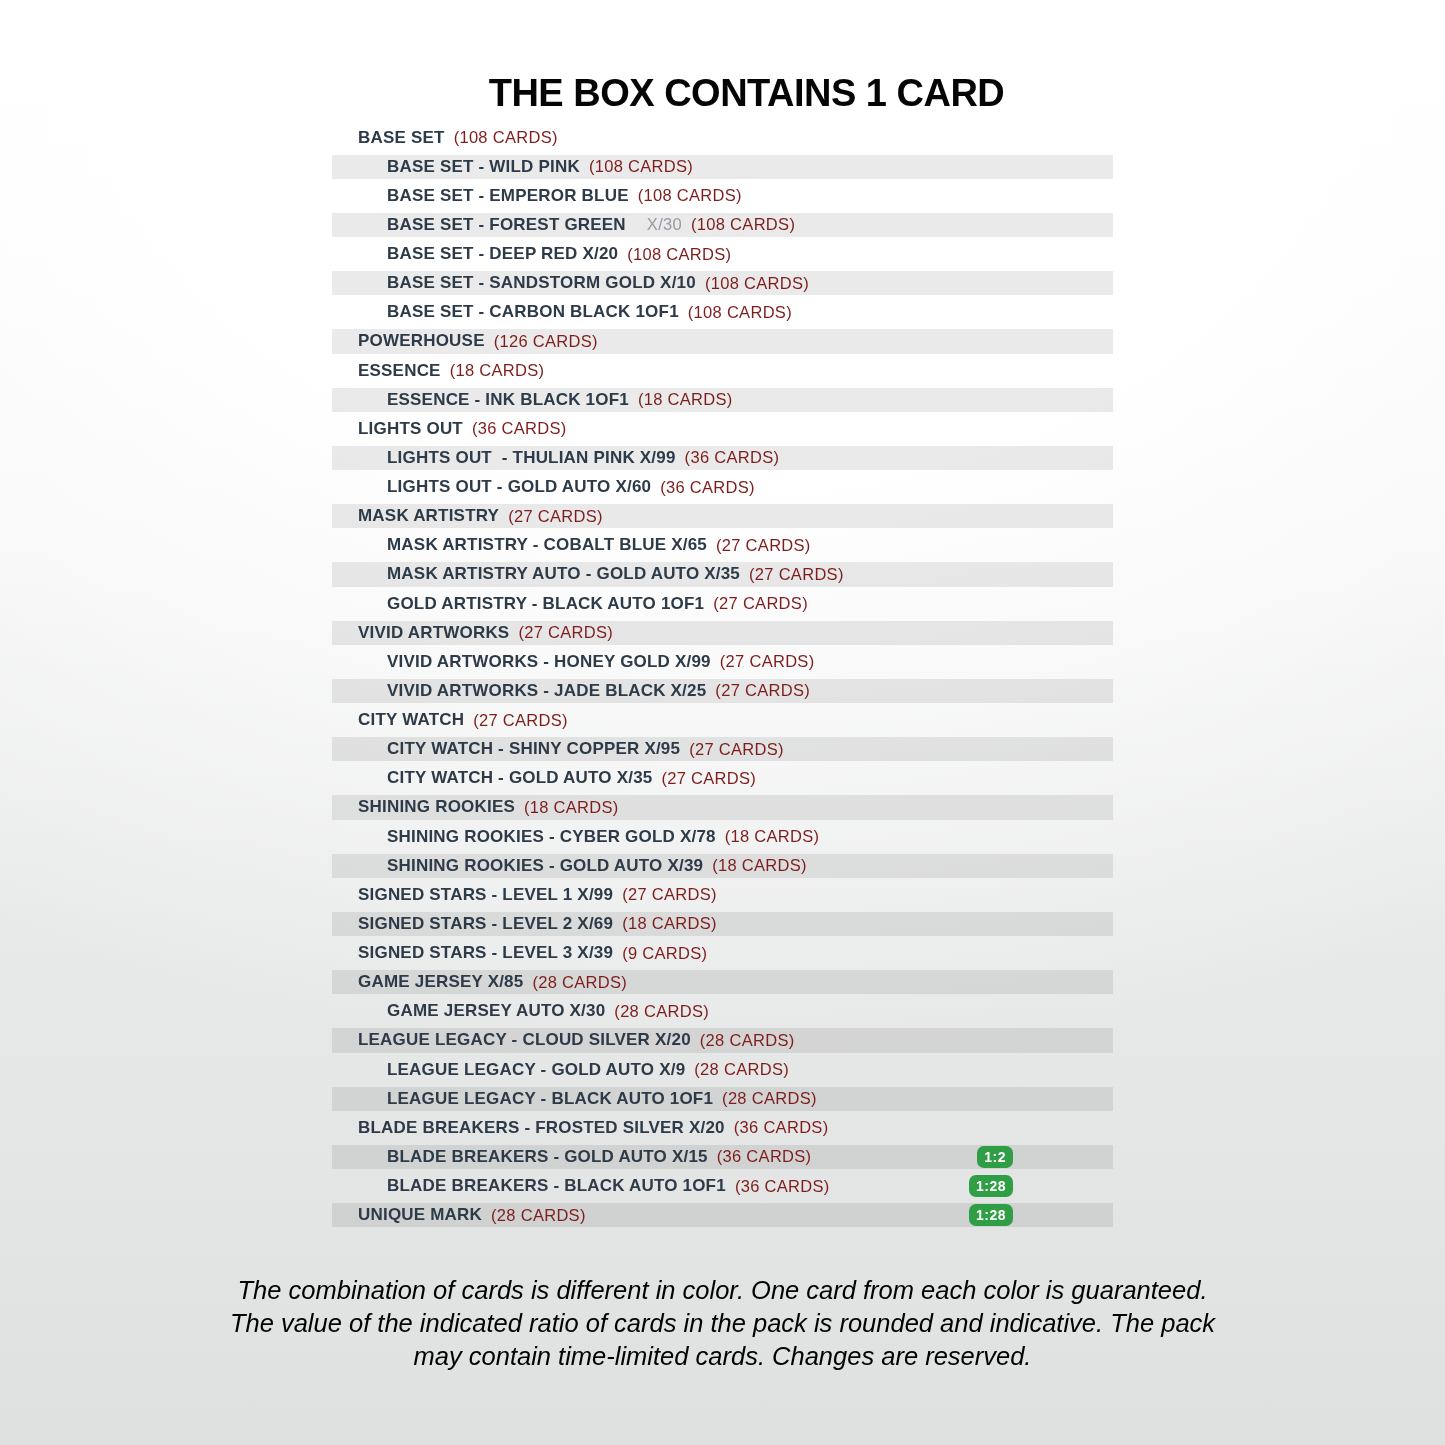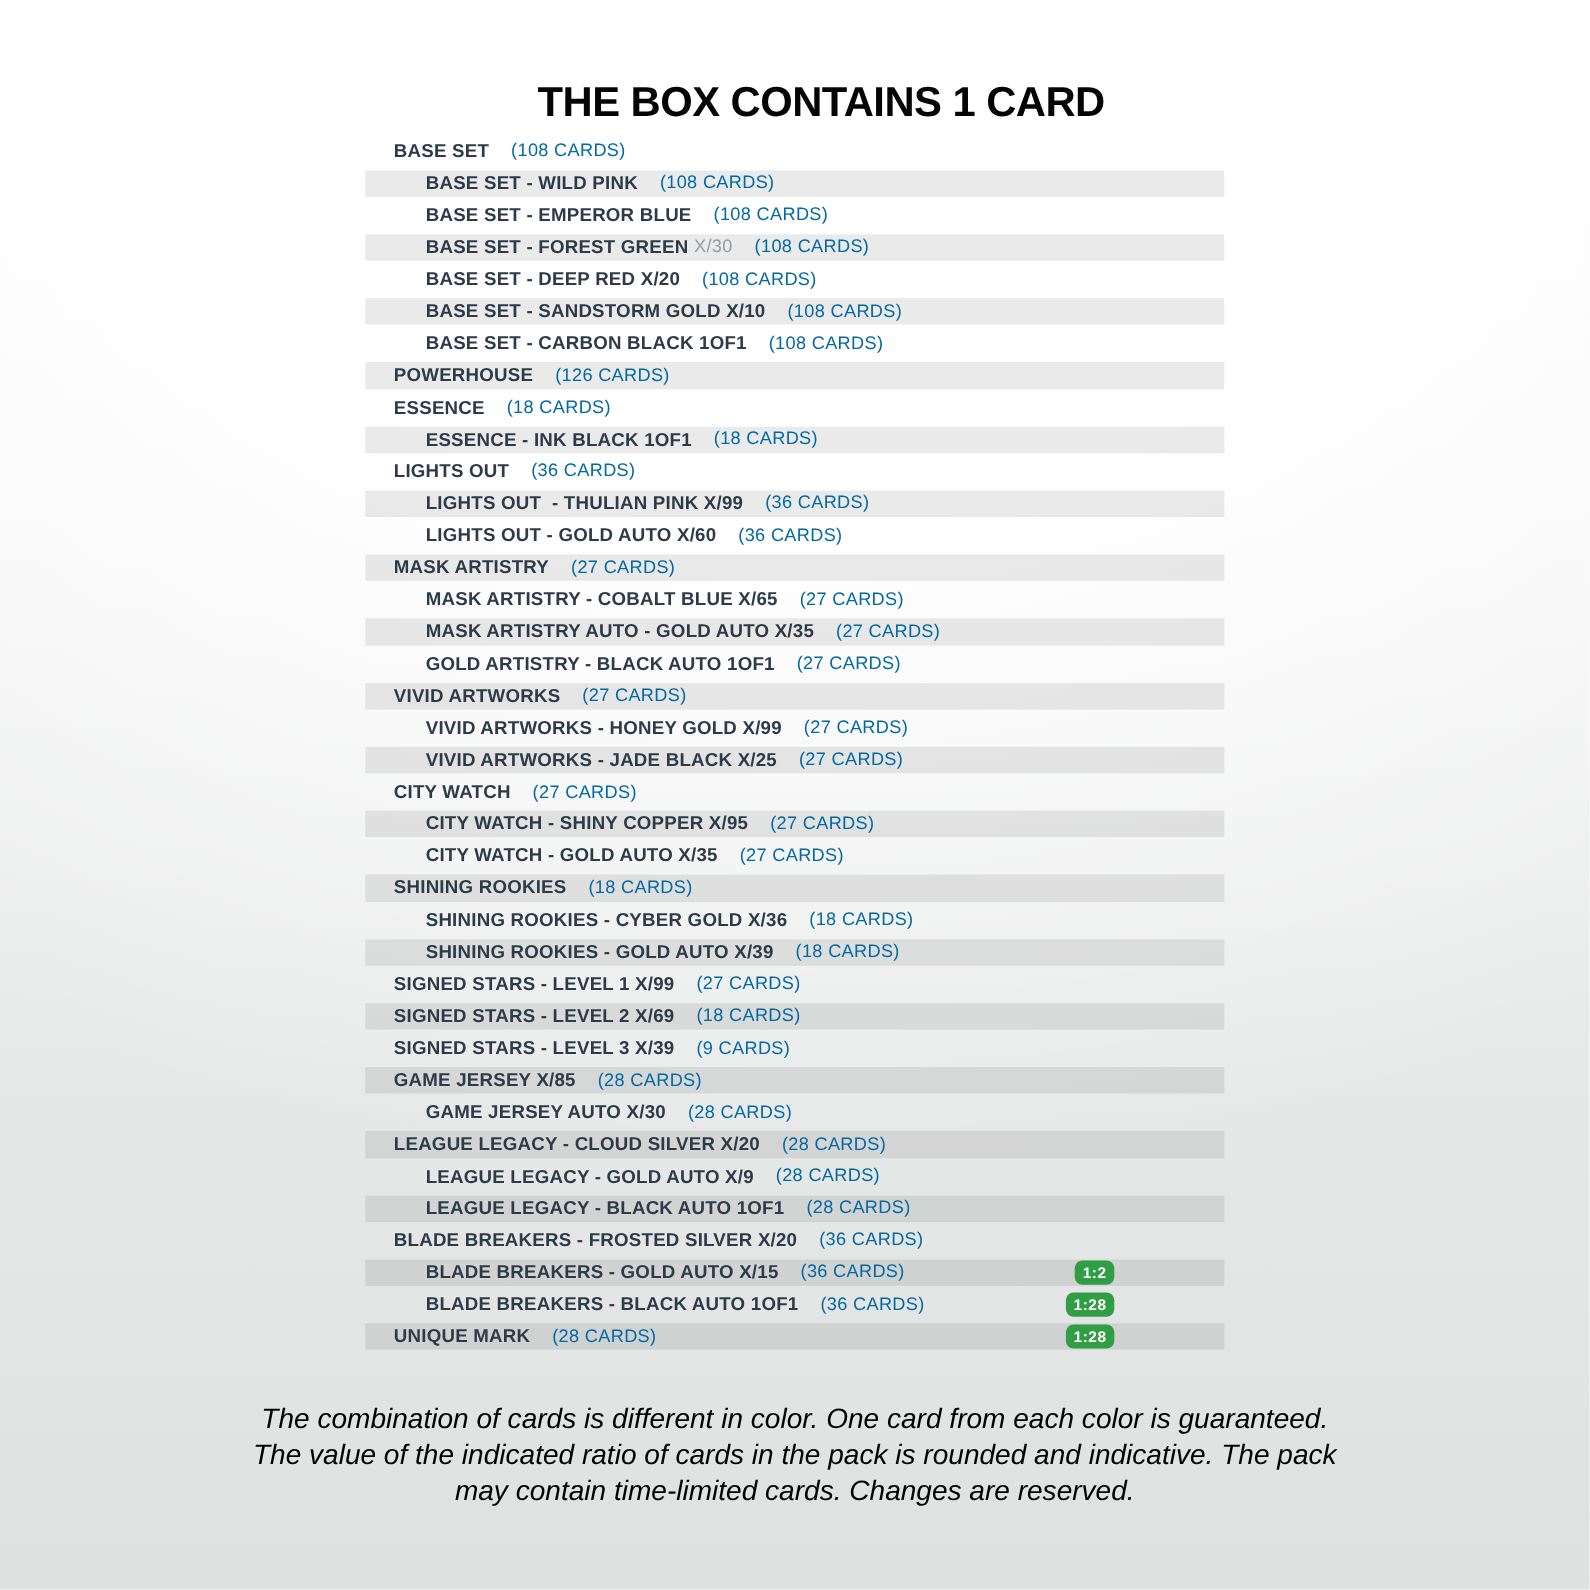--- a/index.html
+++ b/index.html
@@ -55,28 +55,28 @@
   .row-name {
     font-weight: 700;
     font-size: 17px;
     letter-spacing: 0.2px;
     color: #2d3b48;
     white-space: pre;
   }
   .row-suffix {
     font-size: 16.5px;
     color: #959ca3;
-    margin-left: 5px;
+    margin-left: 21px;
     letter-spacing: 0.3px;
     white-space: pre;
   }
   .row-count {
     font-size: 16.5px;
-    color: #0369a1;
-    margin-left: 20px;
+    color: #7f1d1d;
+    margin-left: 9px;
     letter-spacing: 0.3px;
     white-space: pre;
   }
   .row-badge {
     margin-left: auto;
     margin-right: 100px;
     color: #ffffff;
     font-weight: 700;
     font-size: 14px;
     letter-spacing: 0.5px;
@@ -241,21 +241,21 @@
     <span class="row-count">(27 CARDS)</span>
 
   </div>
     <div class="row shaded indent-0">
     <span class="row-name">SHINING ROOKIES</span>
 
     <span class="row-count">(18 CARDS)</span>
 
   </div>
     <div class="row plain indent-1">
-    <span class="row-name">SHINING ROOKIES - CYBER GOLD X/36</span>
+    <span class="row-name">SHINING ROOKIES - CYBER GOLD X/78</span>
 
     <span class="row-count">(18 CARDS)</span>
 
   </div>
     <div class="row shaded indent-1">
     <span class="row-name">SHINING ROOKIES - GOLD AUTO X/39</span>
 
     <span class="row-count">(18 CARDS)</span>
 
   </div>

